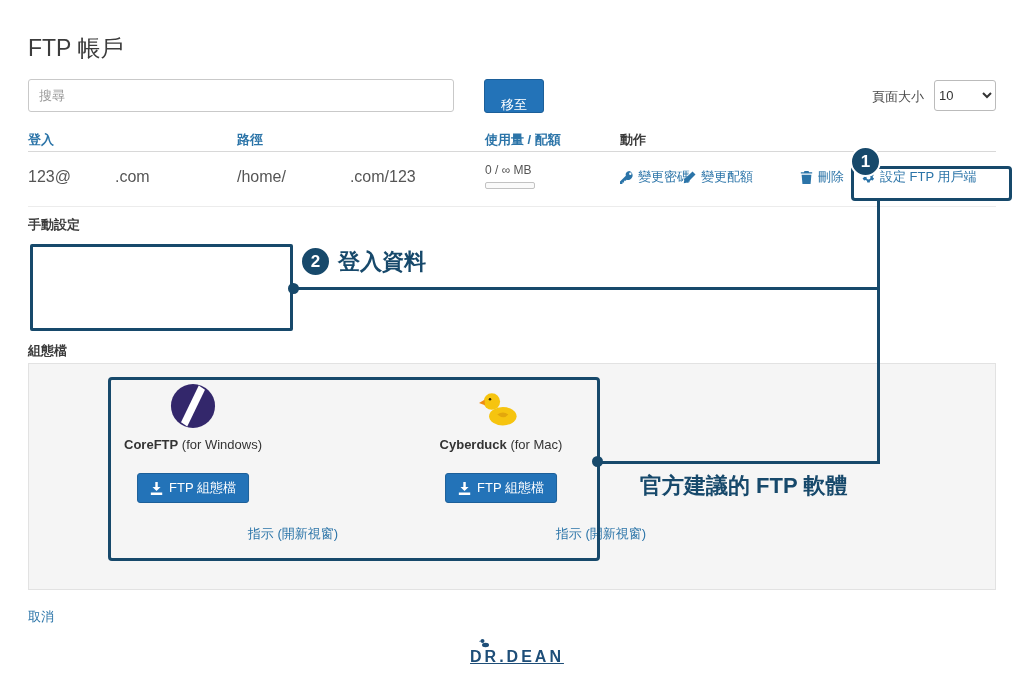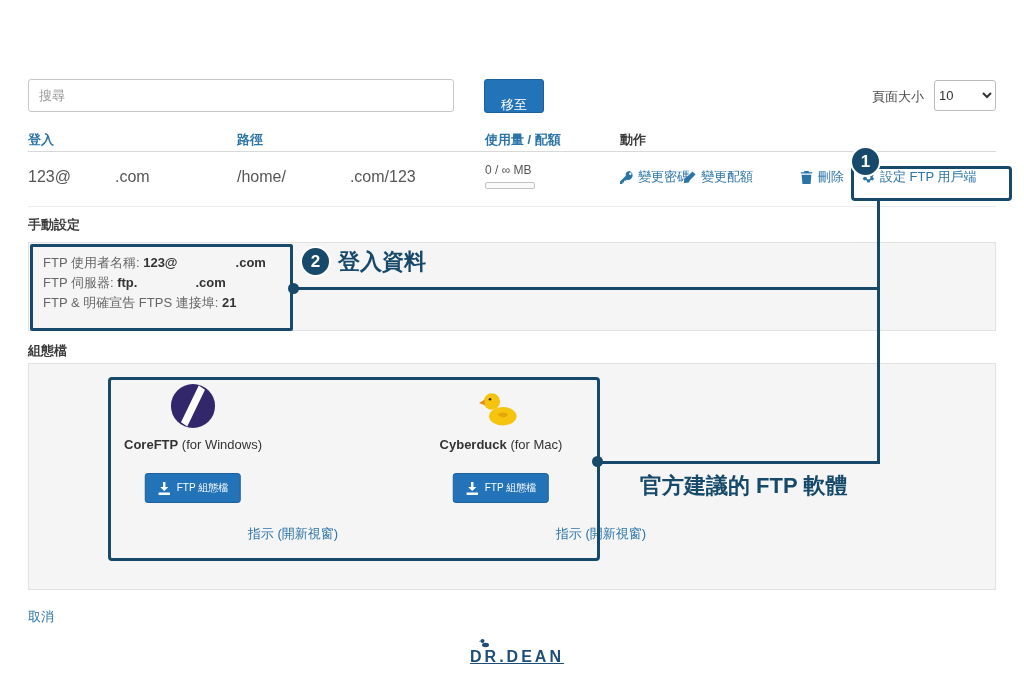--- a/index.html
+++ b/index.html
@@ -52,21 +52,21 @@
   .ml-1 { top:11px; } .ml-2 { top:31px; } .ml-3 { top:51px; }
   .manual-line .redacted { width:58px; }
 
   .client-col { position:absolute; top:0; width:200px; text-align:center; }
   .col-coreftp { left:64px; } .col-cyberduck { left:372px; }
   .client-logo { position:absolute; top:19px; left:77px; }
   .client-name { position:absolute; top:73px; width:100%; font-size:13px; color:#333; }
   .client-name b { font-weight:bold; }
   .client-btn { position:absolute; top:109px; left:50%; transform:translateX(-50%);
     background:#2373b8; color:#fff; border:1px solid #1c5f99; border-radius:3px;
-    height:30px; padding:0 12px; font-size:10px; cursor:pointer; font-family:inherit;
+    height:30px; padding:0 12px; font-size:13px; cursor:pointer; font-family:inherit;
     display:flex; align-items:center; gap:6px; white-space:nowrap; }
   .client-instr { position:absolute; top:161px; width:100%; font-size:13px; color:#2b74a8; text-decoration:none; }
 
   .cancel-link { position:absolute; left:28px; top:608px; font-size:13px; color:#2b74a8; text-decoration:none; }
 
   
   .ann { position:absolute; z-index:10; }
   .ann-box { border:3px solid #17496b; border-radius:4px; background:transparent; }
   .box-client { left:851px; top:166px; width:161px; height:35px; }
   .box-manual { left:30px;  top:244px; width:263px; height:87px; border-radius:2px; }
@@ -89,20 +89,21 @@
 
   .brand { position:absolute; left:452px; top:638px; width:130px; text-align:center; }
   .brand-duck { position:absolute; left:27px; top:-3px; }
   .brand-text { font-size:16px; font-weight:bold; letter-spacing:3px; color:#1e4e78; margin-top:10px;text-decoration:underline; }
 </style>
 </head>
 <body>
 
 <div class="canvas">
 
+  <h1 class="page-title">FTP 帳戶</h1>
 
   <input class="search-input" type="text" placeholder="搜尋" style="">
   <button class="go-btn">移至</button>
   <span class="pagesize-label">頁面大小</span>
   <select class="pagesize-select">
     <option>10</option>
   </select>
 
   <div class="thead">
     <span class="th-login">登入</span>
@@ -138,25 +139,20 @@
     <a class="action-link act-client" href="#">
       <svg viewBox="0 0 16 16" width="13" height="13" fill="#2b74a8">
           <path fill-rule="evenodd" d="M6.5 0h3l.4 2a6 6 0 0 1 1.5.9l1.9-.7 1.5 2.6-1.5 1.3a6 6 0 0 1 0 1.8l1.5 1.3-1.5 2.6-1.9-.7a6 6 0 0 1-1.5.9l-.4 2h-3l-.4-2a6 6 0 0 1-1.5-.9l-1.9.7L.7 9.2l1.5-1.3a6 6 0 0 1 0-1.8L.7 4.8l1.5-2.6 1.9.7A6 6 0 0 1 5.6 2l.4-2zM8 5.5A2.5 2.5 0 1 0 8 10.5 2.5 2.5 0 0 0 8 5.5z"></path>
         </svg>
       <span>設定 FTP 用戶端</span>
     </a>
   </div>
 
   <div class="section-label lbl-manual">手動設定</div>
 
-  <div class="panel panel-manual">
-    <div class="manual-line ml-1"><span>FTP 使用者名稱:</span>&nbsp;<b>123@</b><span class="redacted"></span><b>.com</b></div>
-    <div class="manual-line ml-2"><span>FTP 伺服器:</span>&nbsp;<b>ftp.</b><span class="redacted"></span><b>.com</b></div>
-    <div class="manual-line ml-3"><span>FTP &amp; 明確宣告 FTPS 連接埠:</span>&nbsp;<b>21</b></div>
-  </div>
 
   <div class="section-label lbl-config">組態檔</div>
 
   <div class="panel panel-config">
 
     <div class="client-col col-coreftp">
       <span class="client-logo">
         <svg viewBox="0 0 48 48" width="46" height="46">
             <circle cx="24" cy="24" r="23" fill="#33276b"></circle>
             <path d="M30 2.5 L36.5 7 L18 45.5 L11.5 41 Z" fill="#ffffff"></path>

